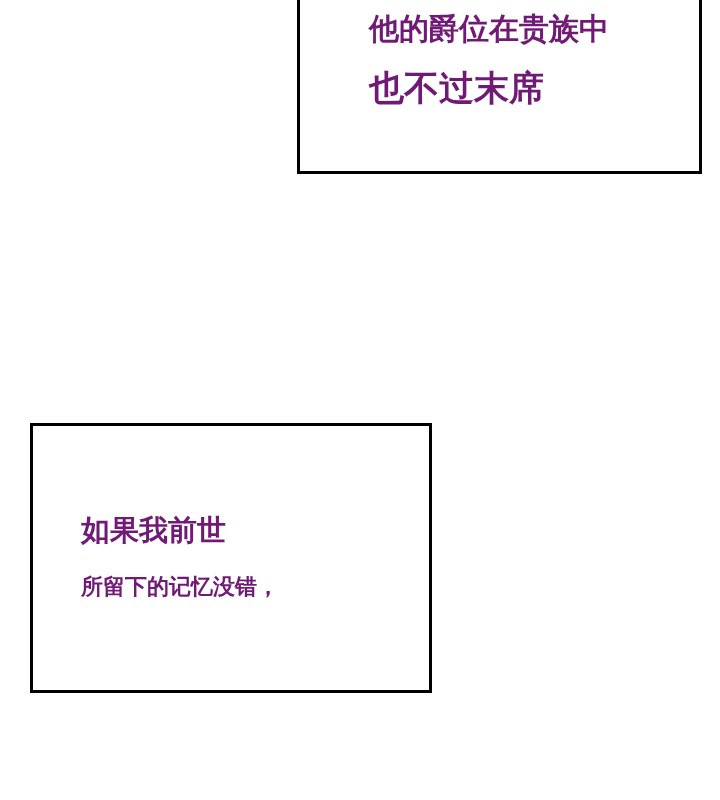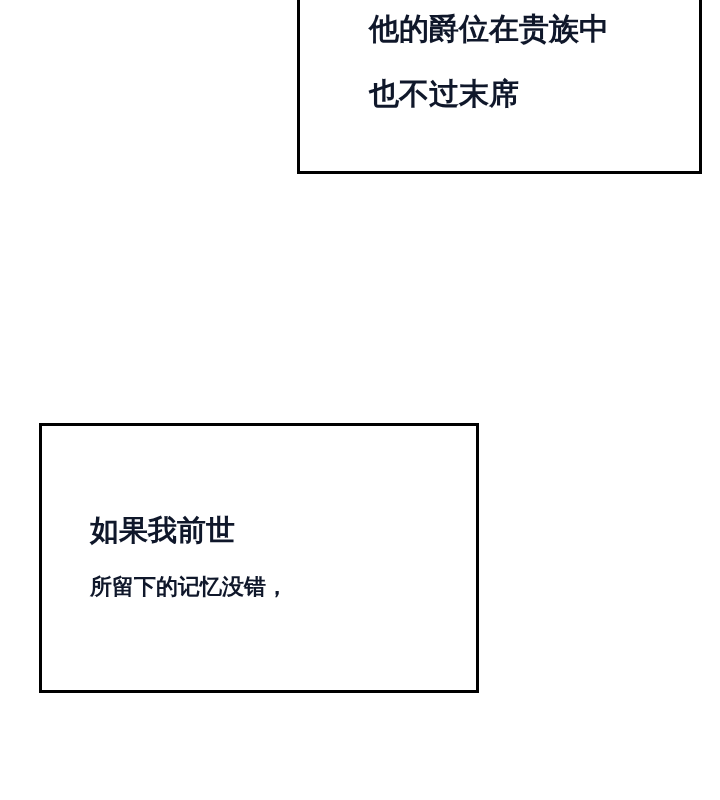--- a/index.html
+++ b/index.html
@@ -7,27 +7,27 @@
       width: 720px; height: 800px; background: #ffffff;
       position: relative; overflow: hidden;
       font-family: "DejaVu Sans", sans-serif;
     }
     .caption-box {
       position: absolute; box-sizing: border-box;
       border: 3px solid #000000; background: #ffffff;
     }
     .caption-line {
       position: absolute; white-space: nowrap;
-      font-weight: bold; color: #0f172a; line-height: 1;
+      font-weight: bold; color: #701a75; line-height: 1;
       letter-spacing: 0px;
     }
     #box1 { left: 297px; top: -4px; width: 405px; height: 178px; }
     #box1 .l1 { left: 69px; top: 15px; font-size: 30px; }
-    #box1 .l2 { left: 69px; top: 80px; font-size: 30px; }
-    #box2 { left: 39px; top: 423px; width: 440px; height: 270px; }
+    #box1 .l2 { left: 69px; top: 72px; font-size: 35px; }
+    #box2 { left: 30px; top: 423px; width: 402px; height: 270px; }
     #box2 .l1 { left: 48px; top: 90px; font-size: 29px; }
     #box2 .l2 { left: 48px; top: 150px; font-size: 22px; }
   </style>
 </head>
 <body>
 
 <div id="box1" class="caption-box">
   <div class="caption-line l1">他的爵位在贵族中</div>
   <div class="caption-line l2">也不过末席</div>
 </div>

